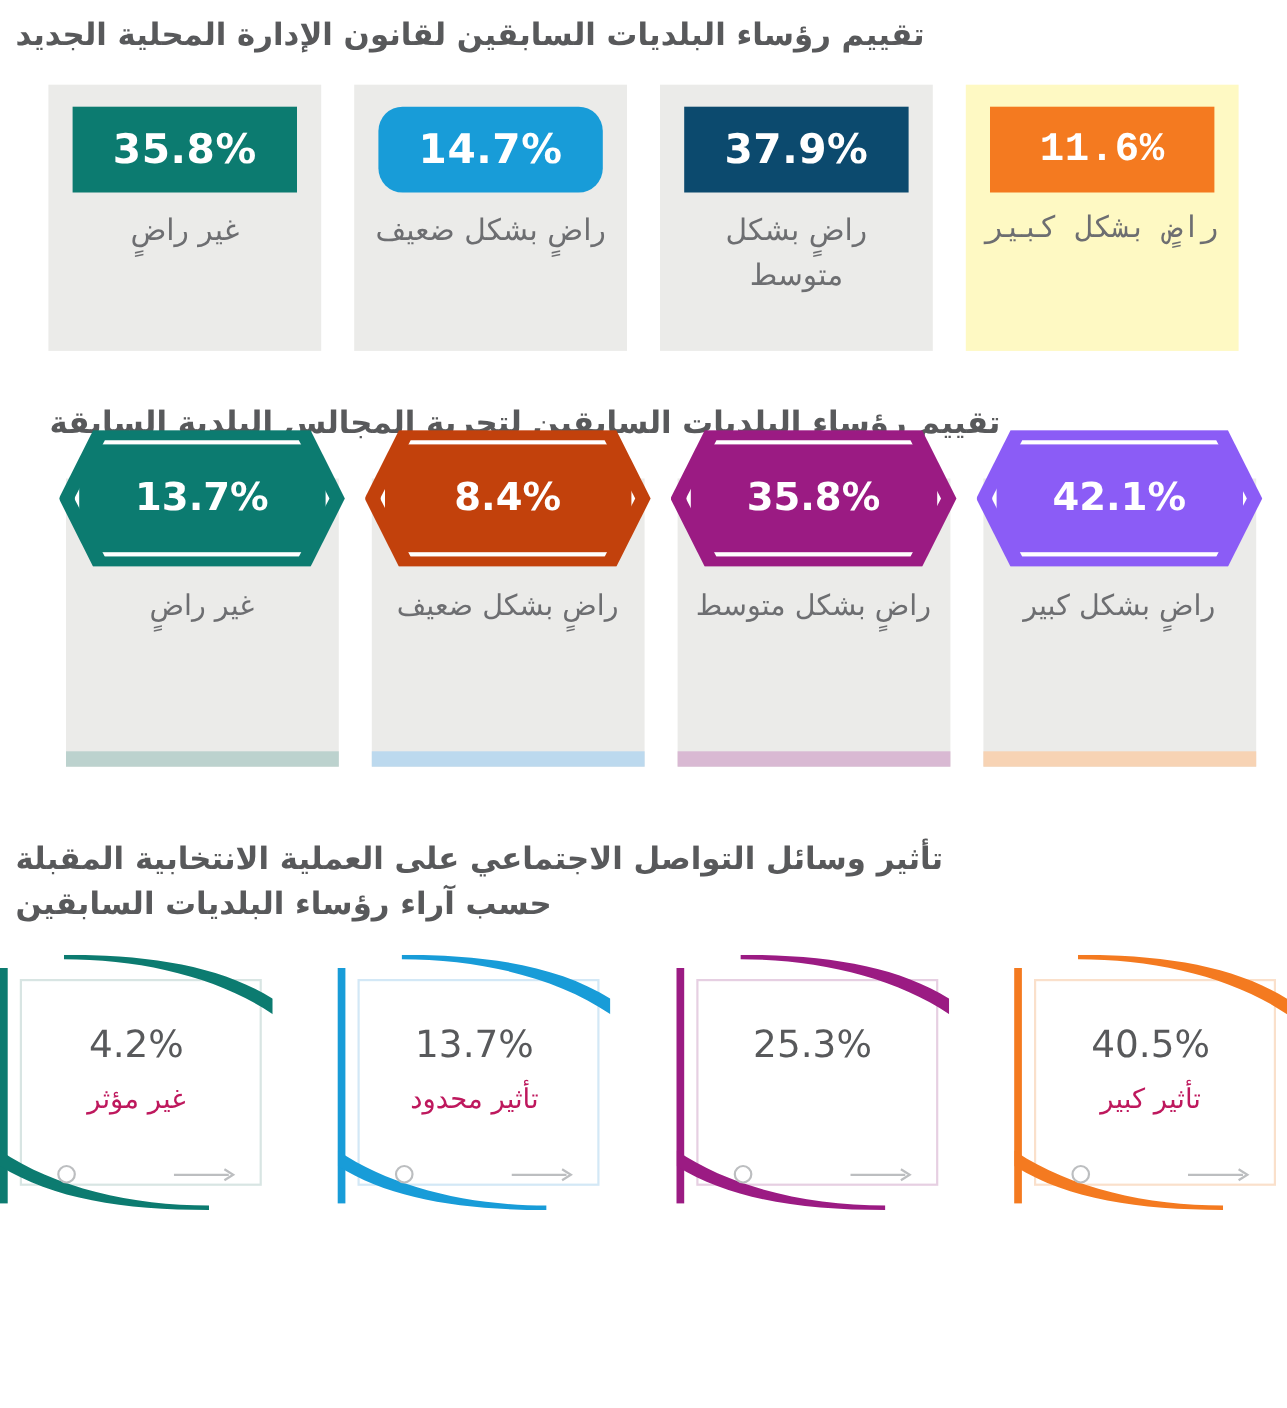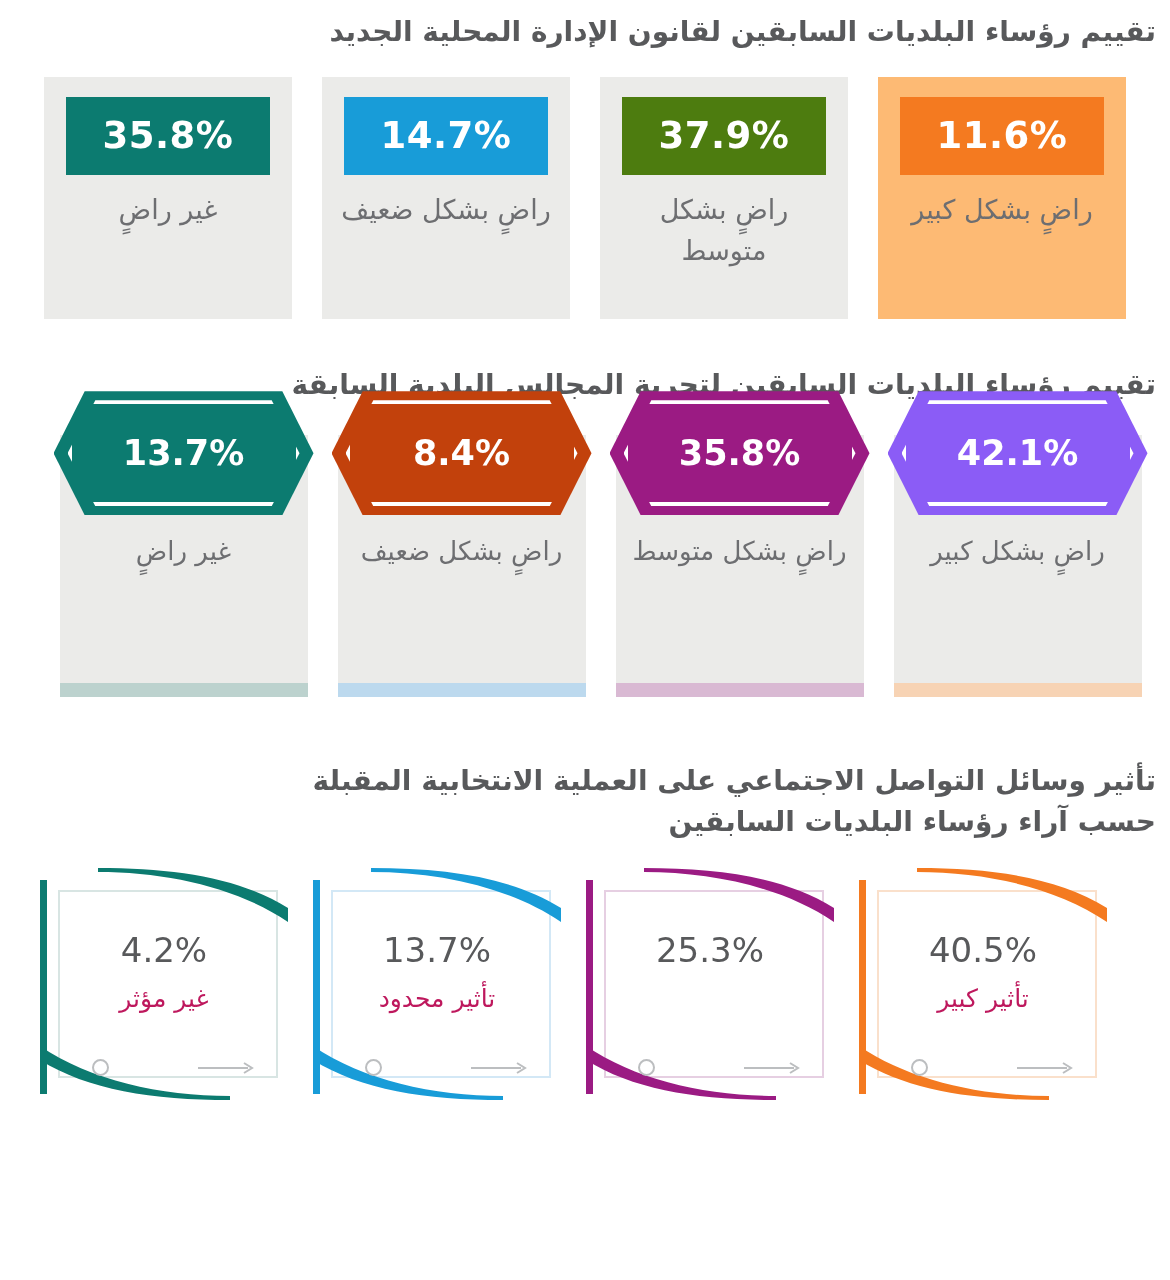--- a/index.html
+++ b/index.html
@@ -12,21 +12,21 @@
     height: 1280px;
     font-family: "DejaVu Sans", "Liberation Sans", sans-serif;
     color: #4a4a4a;
     overflow: hidden;
     position: relative;
   }
 
   .section { position: relative; }
 
   .section-title {
-    text-align: right;
+    text-align: left;
     font-size: 28px;
     font-weight: bold;
     color: #58595b;
     line-height: 1.45;
     padding: 0 14px;
   }
 
   
   .s1 { padding-top: 12px; }
   .s1 .row {
@@ -126,24 +126,23 @@
     font-size: 26px;
     color: #6d6e71;
     line-height: 1.55;
   }
 
   
   .s3 { padding-top: 52px; margin-top: 12px; }
   .s3 .row {
     display: flex;
     flex-direction: row-reverse;
-    justify-content: flex-start;
-    gap: 25px;
+    justify-content: space-between;
+    gap: 14px;
     margin-top: 26px;
-    padding-left: 40px;
   }
   .s3 .card {
     width: 248px;
     height: 232px;
     position: relative;
   }
   .s3 .frame {
     position: absolute;
     top: 22px; left: 18px; right: 10px; bottom: 22px;
     border: 2px solid #d9dadb;
@@ -205,34 +204,34 @@
   <div class="row">
 
     <div class="card" style="background: rgb(235, 235, 233);">
       <div class="bar" style="background: rgb(12, 123, 112);">
         <span>35.8%</span>
       </div>
       <div class="lbl">غير راضٍ</div>
     </div>
 
     <div class="card" style="background: rgb(235, 235, 233);">
-      <div class="bar" style="background: rgb(24, 156, 216);">
+      <div class="bar" style="background: rgb(24, 156, 216); border-radius: 22px;">
         <span>14.7%</span>
       </div>
       <div class="lbl">راضٍ بشكل ضعيف</div>
     </div>
 
     <div class="card" style="background: rgb(235, 235, 233);">
-      <div class="bar" style="background: #4d7c0f; text-align: right;">
+      <div class="bar" style="background: #0c4a6e; text-align: right;">
         <span>37.9%</span>
       </div>
       <div class="lbl">راضٍ بشكل متوسط</div>
     </div>
 
-    <div class="card" style="background: #fdba74;">
+    <div class="card" style="background: #fef9c3; font-family: Liberation Mono, monospace;">
       <div class="bar" style="background: rgb(244, 122, 32);">
         <span>11.6%</span>
       </div>
       <div class="lbl">راضٍ بشكل كبير</div>
     </div>
 
   </div>
 </div>
 
 <div class="section s2">

